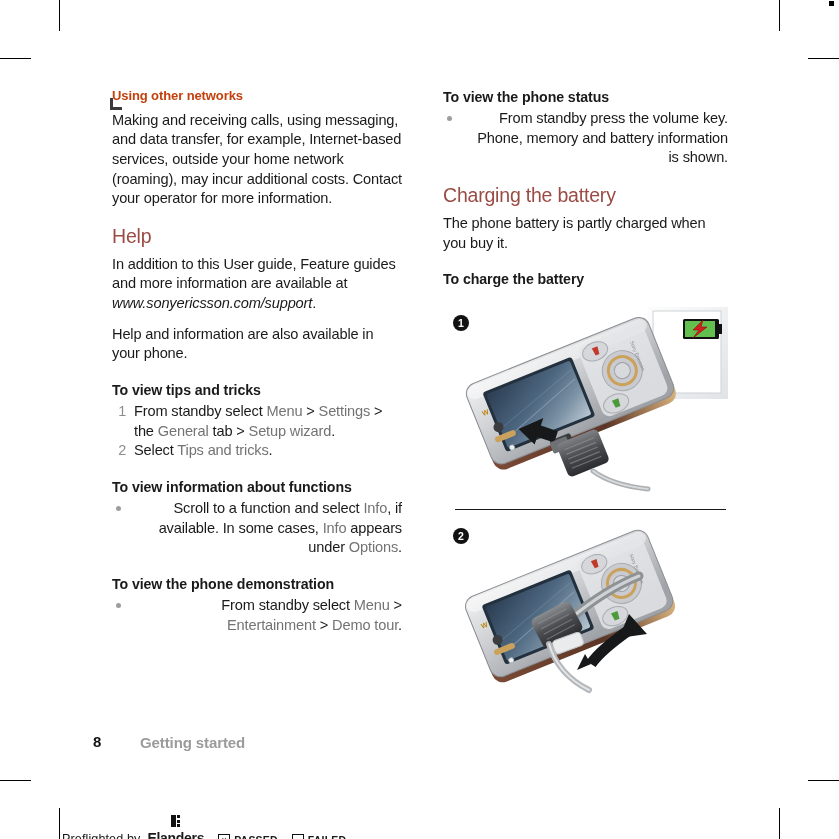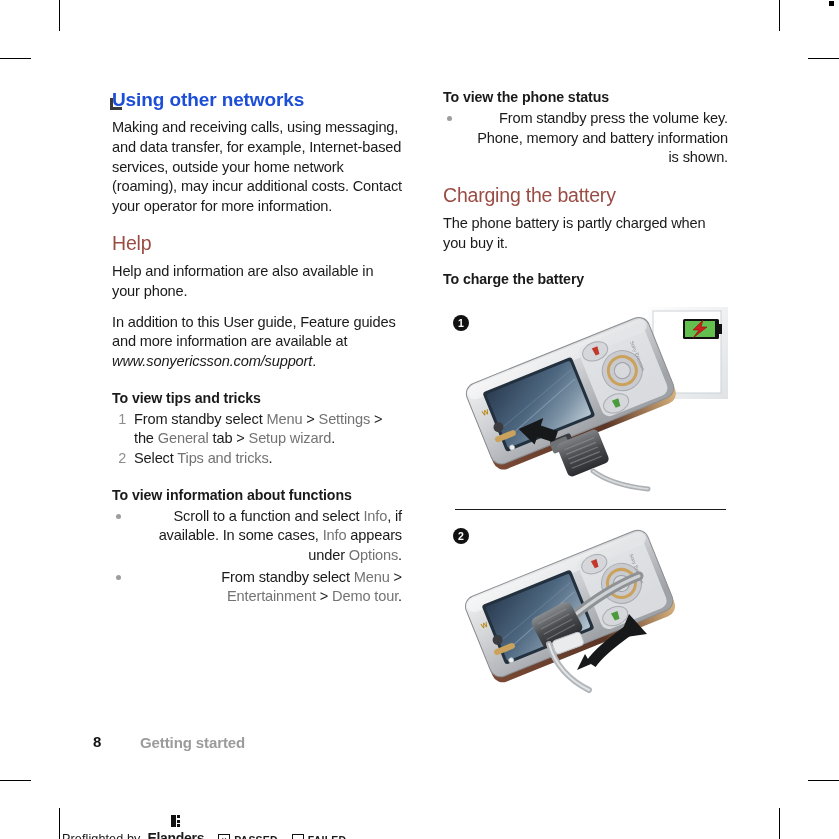--- a/index.html
+++ b/index.html
@@ -21,22 +21,22 @@
   .corner-dot{position:absolute;width:5px;height:5px;background:#000;}
   .corner-L{position:absolute;width:9px;height:9px;
      border-left:3px solid #3a3a3a;border-bottom:3px solid #3a3a3a;}
 
   
   .col{position:absolute;top:88px;}
   .col-left{left:112px;width:290px;}
   .col-right{left:443px;width:285px;}
 
   h3.sub{
-    font-size:19px;font-weight:bold;line-height:1.28;
-    margin:0 0 6px 0;color:#1d4ed8;letter-spacing:-0.1px;
+    font-size:13px;font-weight:bold;line-height:1.28;
+    margin:0 0 6px 0;color:#c2410c;letter-spacing:-0.1px;
   }
   h2.red{
     font-size:19.5px;font-weight:normal;line-height:1.18;
     margin:16px 0 7px 0;color:#9a4c44;letter-spacing:-0.2px;
   }
   h3.ital{
     font-size:14.2px;font-weight:bold;line-height:1.28;
     margin:17px 0 3px 0;color:#1a1a1a;letter-spacing:-0.1px;
   }
   p.body{
@@ -119,40 +119,41 @@
   <div class="cmark v" style="left:779px;top:808px;height:31px;"></div>
 
   <div class="col col-left">
 
     <h3 class="sub">Using other networks</h3>
 
     <p class="body">Making and receiving calls, using messaging, and data transfer, for example, Internet-based services, outside your home network (roaming), may incur additional costs. Contact your operator for more information.</p>
 
     <h2 class="red">Help</h2>
 
+    <p class="body"><span>In addition to this User guide, Feature guides and more information are available at </span><span class="ital-url">www.sonyericsson.com/support</span><span>.</span></p>
+
     <p class="body">Help and information are also available in your phone.</p>
-
-    <p class="body"><span>In addition to this User guide, Feature guides and more information are available at </span><span class="ital-url">www.sonyericsson.com/support</span><span>.</span></p>
 
     <h3 class="ital">To view tips and tricks</h3>
 
     <ol class="steps">
         <li><span class="num">1</span><span><span>From standby select </span><span class="lnk">Menu</span><span> &gt; </span><span class="lnk">Settings</span><span> &gt; the </span><span class="lnk">General</span><span> tab &gt; </span><span class="lnk">Setup wizard</span><span>.</span></span></li>
         <li><span class="num">2</span><span><span>Select </span><span class="lnk">Tips and tricks</span><span>.</span></span></li>
       </ol>
 
     <h3 class="ital">To view information about functions</h3>
 
     <ul class="bullets">
       <li>
         <span class="dot"></span>
         <span><span>Scroll to a function and select </span><span class="lnk">Info</span><span>, if available. In some cases, </span><span class="lnk">Info</span><span> appears under </span><span class="lnk">Options</span><span>.</span></span>
       </li>
     </ul>
 
+    <h3 class="ital">To view the phone demonstration</h3>
 
     <ul class="bullets">
       <li>
         <span class="dot"></span>
         <span><span>From standby select </span><span class="lnk">Menu</span><span> &gt; </span><span class="lnk">Entertainment</span><span> &gt; </span><span class="lnk">Demo tour</span><span>.</span></span>
       </li>
     </ul>
   </div>
 
   <div class="col col-right">

